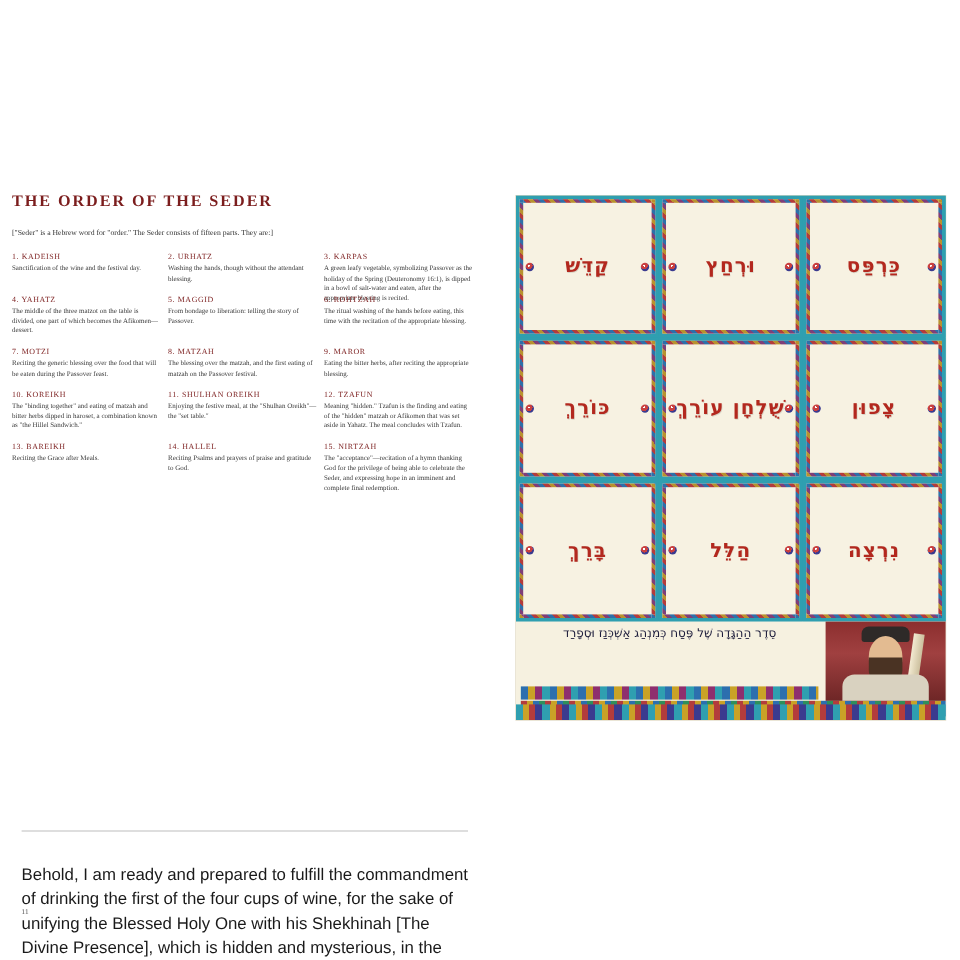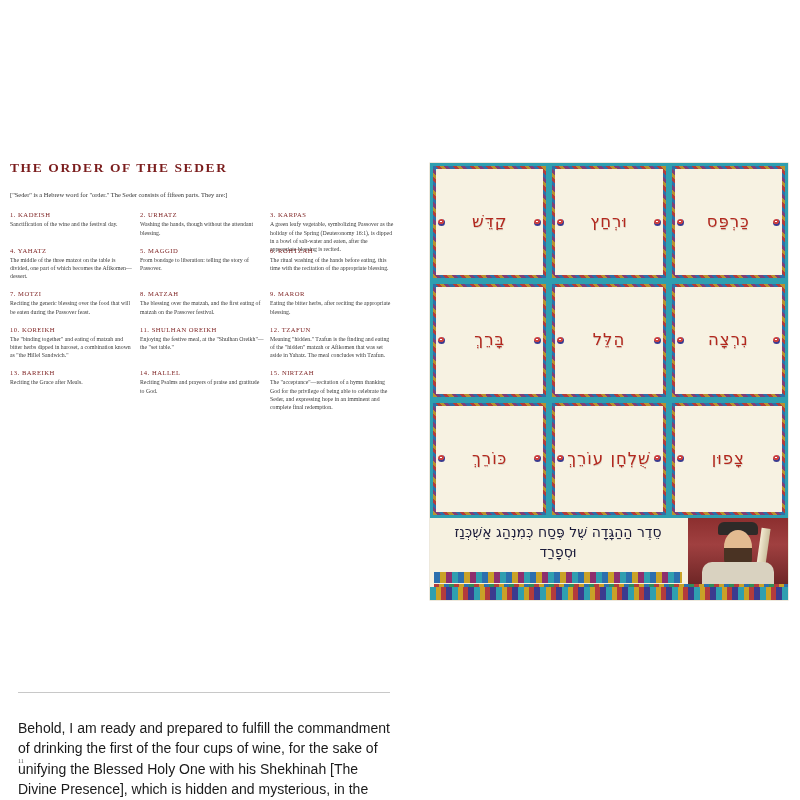--- a/index.html
+++ b/index.html
@@ -171,21 +171,21 @@
     margin-top: -3.5px;
     border-radius: 50%;
     background: radial-gradient(circle at 40% 35%, #ffffff 0 12%, #c94040 13% 48%, #3b3b8f 49% 100%);
   }
   .panel::before { left: 2px; }
   .panel::after  { right: 2px; }
   .heb {
     font-family: "DejaVu Sans", sans-serif;
     direction: rtl;
     font-size: 16.5px;
-    font-weight: normal;
+    font-weight: bold;
     letter-spacing: 1px;
     line-height: 1;
     color: #b3281e;
     text-shadow: 0.5px 0.5px 0 rgba(0,0,0,0.12);
   }
 
   .plate-caption {
     position: absolute;
     left: 0;
     top: 355px;
@@ -194,21 +194,21 @@
     background: #f6f1e0;
   }
   .cap-text {
     position: absolute;
     left: 4px;
     top: 4px;
     width: 248px;
     height: 48px;
     direction: rtl;
     font-family: "DejaVu Sans", sans-serif;
-    font-size: 14px;
+    font-size: 10px;
     line-height: 1.45;
     color: #1b1b3a;
     text-align: center;
     overflow: hidden;
   }
   .cap-band {
     position: absolute;
     left: 4px;
     top: 54px;
     width: 248px;
@@ -433,48 +433,48 @@
               </td>
           <td>
                 <div class="panel">
                   <span class="heb">כַּרְפַּס</span>
                 </div>
               </td>
         </tr>
         <tr>
           <td>
                 <div class="panel">
-                  <span class="heb">בָּרֵךְ</span>
-                </div>
-              </td>
-          <td>
-                <div class="panel">
-                  <span class="heb">הַלֵּל</span>
-                </div>
-              </td>
-          <td>
-                <div class="panel">
-                  <span class="heb">נִרְצָה</span>
+                  <span class="heb">כּוֹרֵךְ</span>
+                </div>
+              </td>
+          <td>
+                <div class="panel">
+                  <span class="heb">שֻׁלְחָן עוֹרֵךְ</span>
+                </div>
+              </td>
+          <td>
+                <div class="panel">
+                  <span class="heb">צָפוּן</span>
                 </div>
               </td>
         </tr>
         <tr>
           <td>
                 <div class="panel">
-                  <span class="heb">כּוֹרֵךְ</span>
-                </div>
-              </td>
-          <td>
-                <div class="panel">
-                  <span class="heb">שֻׁלְחָן עוֹרֵךְ</span>
-                </div>
-              </td>
-          <td>
-                <div class="panel">
-                  <span class="heb">צָפוּן</span>
+                  <span class="heb">בָּרֵךְ</span>
+                </div>
+              </td>
+          <td>
+                <div class="panel">
+                  <span class="heb">הַלֵּל</span>
+                </div>
+              </td>
+          <td>
+                <div class="panel">
+                  <span class="heb">נִרְצָה</span>
                 </div>
               </td>
         </tr>
       </tbody>
         </table>
     </div>
 
     <div class="plate-caption">
       <div class="cap-text">סֵדֶר הַהַגָּדָה שֶׁל פֶּסַח כְּמִנְהַג אַשְׁכְּנַז וּסְפָרַד</div>
       <div class="cap-band"></div>

